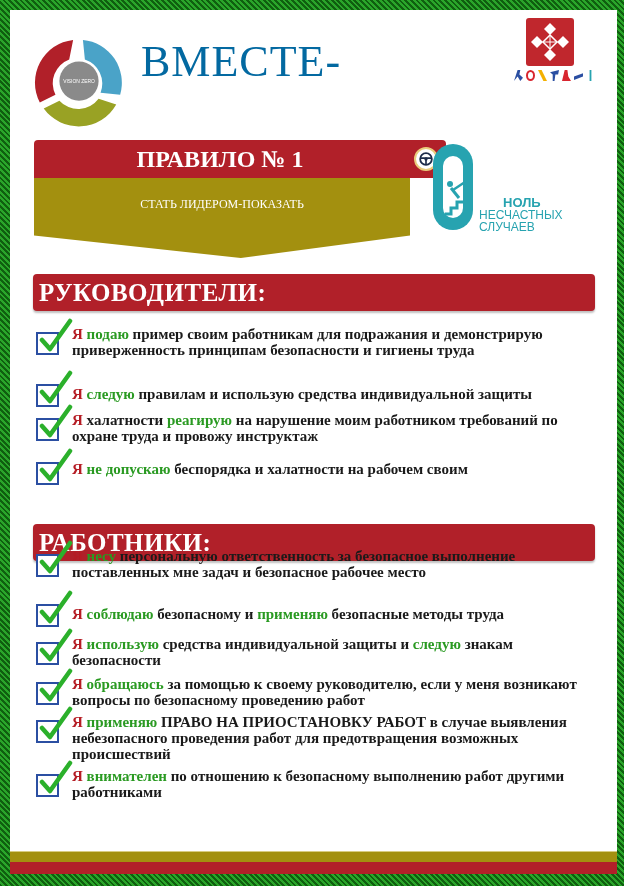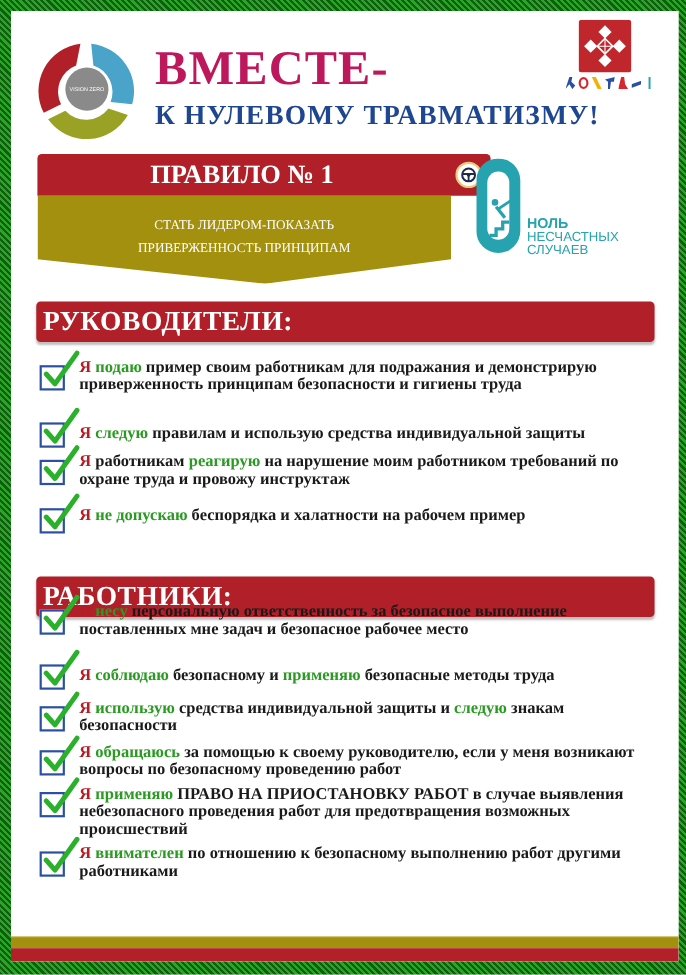--- a/index.html
+++ b/index.html
@@ -10,22 +10,22 @@
     font-family: "Liberation Serif", serif;
   }
   .page {
     position: absolute; left: 10px; top: 10px; width: 607px; height: 864px;
     background: #ffffff; overflow: hidden;
   }
   
   .vz-logo { position: absolute; left: 18px; top: 24px; width: 102px; height: 98px; }
   .title-main {
     position: absolute; left: 131px; top: 30px;
-    font-family: "Liberation Serif", serif; font-weight: bold;
-    font-size: 44px; color: #be185d; letter-spacing: 1px; line-height: 1;
+    font-family: "Liberation Serif", serif; font-weight: normal;
+    font-size: 44px; color: #0369a1; letter-spacing: 1px; line-height: 1;
   }
   .title-sub {
     position: absolute; left: 131px; top: 83px;
     font-family: "Liberation Serif", serif; font-weight: bold;
     font-size: 25px; color: #1f4690; letter-spacing: 1px; line-height: 1;
   }
   .emblem { position: absolute; left: 516px; top: 8px; width: 48px; height: 48px; }
   .sports { position: absolute; left: 504px; top: 60px; display: flex; gap: 3px; font-size: 10px; }
   .sports span { display: inline-block; width: 9px; height: 11px; }
 
@@ -46,21 +46,21 @@
     background: #a3900f;
     clip-path: polygon(0 0, 100% 0, 100% 72%, 55% 100%, 0 72%);
     color: #fff; font-weight: normal; font-size: 12px; text-align: center; line-height: 21px;
     padding-top: 16px;
   }
   .zero-logo { position: absolute; left: 423px; top: 134px; width: 170px; height: 100px; }
   .zero-text {
     position: absolute; left: 469px; top: 187px;
     font-family: "Liberation Sans", sans-serif; color: #27a3b0; font-size: 12px; line-height: 12px;
   }
-  .zero-text .z1 { font-weight: bold; font-size: 13px; }
+  .zero-text .z1 { font-weight: bold; font-size: 13px; margin-left: 24px; }
 
   
   .sec {
     position: absolute; left: 23px; width: 562px; height: 37px;
     background: #b12029; border-radius: 4px;
     color: #fff; font-weight: bold; font-size: 25px; line-height: 37px; padding-left: 6px;
     box-shadow: 0 2px 2px rgba(0,0,0,0.25);
     letter-spacing: 0.5px;
   }
   .sec1 { top: 264px; }
@@ -91,21 +91,20 @@
 
   <svg class="vz-logo" viewBox="0 0 100 100">
     <path d="M44 6 A44 44 0 0 0 10 70 L26 62 A26 26 0 0 1 40 26 Z" fill="#b12029"></path>
     <path d="M54 6 A44 44 0 0 1 92 62 L72 60 A26 26 0 0 0 56 26 Z" fill="#4aa3c8"></path>
     <path d="M14 76 A44 44 0 0 0 88 72 L70 66 A26 26 0 0 1 30 68 Z" fill="#99a224"></path>
     <circle cx="50" cy="48" r="20" fill="#8a8a8a"></circle>
     <text x="50" y="50" font-size="5" fill="#fff" text-anchor="middle" font-family="Liberation Sans, sans-serif">VISION ZERO</text>
   </svg>
 
   <div class="title-main">ВМЕСТЕ-</div>
-  <div class="title-sub">К НУЛЕВОМУ ТРАВМАТИЗМУ!</div>
 
   <svg class="emblem" viewBox="0 0 48 48">
     <rect x="0" y="0" width="48" height="48" rx="3" fill="#c0272d"></rect>
     <polygon points="24,5 30,11 24,17 18,11" fill="#fff"></polygon>
     <polygon points="24,31 30,37 24,43 18,37" fill="#fff"></polygon>
     <polygon points="5,24 11,18 17,24 11,30" fill="#fff"></polygon>
     <polygon points="31,24 37,18 43,24 37,30" fill="#fff"></polygon>
     <polygon points="24,17 31,24 24,31 17,24" fill="none" stroke="#fff" stroke-width="1.5"></polygon>
     <line x1="24" y1="18" x2="24" y2="30" stroke="#fff" stroke-width="1"></line>
     <line x1="18" y1="24" x2="30" y2="24" stroke="#fff" stroke-width="1"></line>
@@ -125,21 +124,20 @@
       <span class="rt">ПРАВИЛО № 1</span>
       <svg class="wheel" viewBox="0 0 24 24">
         <circle cx="12" cy="12" r="7" fill="none" stroke="#1e2c4a" stroke-width="2.2"></circle>
         <circle cx="12" cy="12" r="2" fill="#1e2c4a"></circle>
         <line x1="5" y1="11" x2="19" y2="11" stroke="#1e2c4a" stroke-width="2"></line>
         <line x1="12" y1="12" x2="12" y2="19" stroke="#1e2c4a" stroke-width="2"></line>
       </svg>
     </div>
     <div class="rule-bottom">
       <div>СТАТЬ ЛИДЕРОМ-ПОКАЗАТЬ</div>
-      <div>ПРИВЕРЖЕННОСТЬ ПРИНЦИПАМ</div>
     </div>
   </div>
 
   <svg class="zero-logo" viewBox="0 0 170 100">
     <rect x="0" y="0" width="40" height="86" rx="20" fill="#27a3b0"></rect>
     <rect x="10" y="12" width="20" height="62" rx="10" fill="#fff"></rect>
     <polyline points="12,70 18,70 18,64 24,64 24,58 30,58" fill="none" stroke="#27a3b0" stroke-width="3"></polyline>
     <circle cx="17" cy="40" r="3" fill="#27a3b0"></circle>
     <line x1="18" y1="44" x2="26" y2="54" stroke="#27a3b0" stroke-width="3"></line>
     <line x1="20" y1="46" x2="32" y2="38" stroke="#27a3b0" stroke-width="2.5"></line>
@@ -164,28 +162,28 @@
     <svg class="tick" viewBox="0 0 36 36">
         <polyline points="4,22 12,31 32,3" fill="none" stroke="#2bb02b" stroke-width="4.5" stroke-linecap="round" stroke-linejoin="round"></polyline>
       </svg>
     <div class="txt" style="top:8px"><span class="ya">Я</span> <span class="v">следую</span><span> правилам и использую средства индивидуальной защиты</span></div>
   </div>
   <div class="item" style="top:402px">
     <div class="cb"></div>
     <svg class="tick" viewBox="0 0 36 36">
         <polyline points="4,22 12,31 32,3" fill="none" stroke="#2bb02b" stroke-width="4.5" stroke-linecap="round" stroke-linejoin="round"></polyline>
       </svg>
-    <div class="txt"><span class="ya">Я</span><span> работникам </span><span class="v">реагирую</span><span> на нарушение моим работником требований по охране труда и провожу инструктаж</span></div>
+    <div class="txt"><span class="ya">Я</span><span> халатности </span><span class="v">реагирую</span><span> на нарушение моим работником требований по охране труда и провожу инструктаж</span></div>
   </div>
   <div class="item" style="top:446px">
     <div class="cb"></div>
     <svg class="tick" viewBox="0 0 36 36">
         <polyline points="4,22 12,31 32,3" fill="none" stroke="#2bb02b" stroke-width="4.5" stroke-linecap="round" stroke-linejoin="round"></polyline>
       </svg>
-    <div class="txt" style="top:5px"><span class="ya">Я</span> <span class="v">не допускаю</span><span> беспорядка и халатности на рабочем пример</span></div>
+    <div class="txt" style="top:5px"><span class="ya">Я</span> <span class="v">не допускаю</span><span> беспорядка и халатности на рабочем своим</span></div>
   </div>
 
   <div class="sec sec2">РАБОТНИКИ:</div>
 
   <div class="item" style="top:538px">
     <div class="cb"></div>
     <svg class="tick" viewBox="0 0 36 36">
         <polyline points="4,22 12,31 32,3" fill="none" stroke="#2bb02b" stroke-width="4.5" stroke-linecap="round" stroke-linejoin="round"></polyline>
       </svg>
     <div class="txt"><span class="ya">Я</span> <span class="v">несу</span><span> персональную ответственность за безопасное выполнение поставленных мне задач и безопасное рабочее место</span></div>

